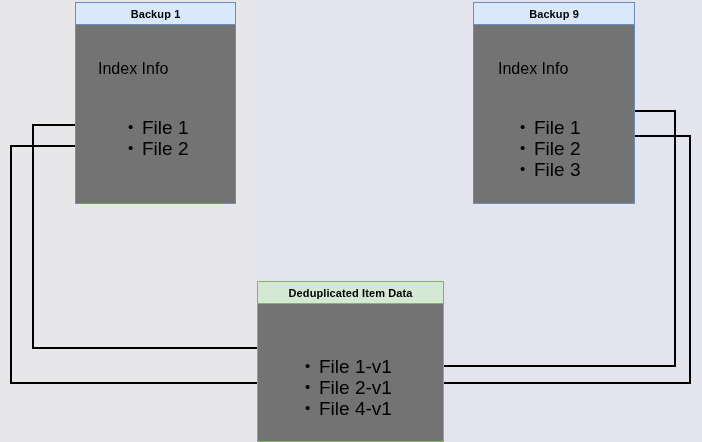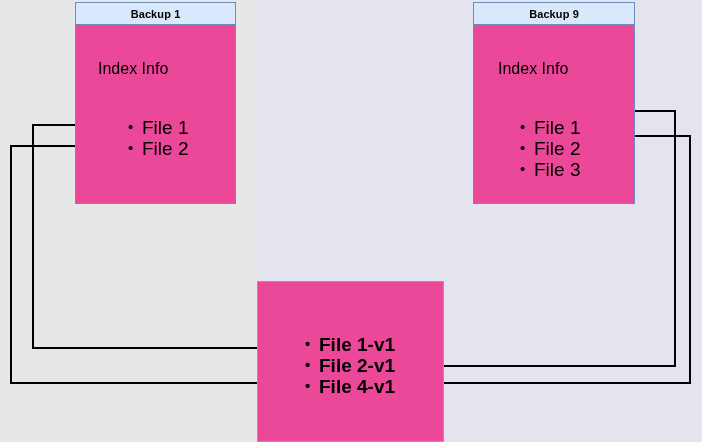--- a/index.html
+++ b/index.html
@@ -26,21 +26,21 @@
     position: absolute;
     left: 257px; top: 0;
     width: 445px; height: 442px;
     background: #e4e4ee;
   }
 
   .box {
     position: absolute;
     box-sizing: border-box;
     border: 1px solid #6c8ebf;
-    background: #ec4899;
+    background: #737373;
   }
   .box.green {
     border: 1px solid #82b366;
   }
   .box-header {
     box-sizing: border-box;
     width: 100%;
     height: 22px;
     background: #dae8fc;
     border-bottom: 1px solid #6c8ebf;
@@ -141,22 +141,23 @@
       <div class="index-label" style="left:24px; top:35px;">Index Info</div>
       <ul class="file-list" style="left:44px; top:92px;">
         <li>File 1</li>
         <li>File 2</li>
         <li>File 3</li>
       </ul>
     </div>
   </div>
 
   <div class="box green" style="left:257px; top:281px; width:187px; height:161px;">
+    <div class="box-header green">Deduplicated Item Data</div>
     <div class="box-body">
-      <ul class="file-list" style="left:45px; top:52px;font-weight:bold;">
+      <ul class="file-list" style="left:45px; top:52px;">
         <li>File 1-v1</li>
         <li>File 2-v1</li>
         <li>File 4-v1</li>
       </ul>
     </div>
   </div>
 
 </div>
 
 </body></html>

